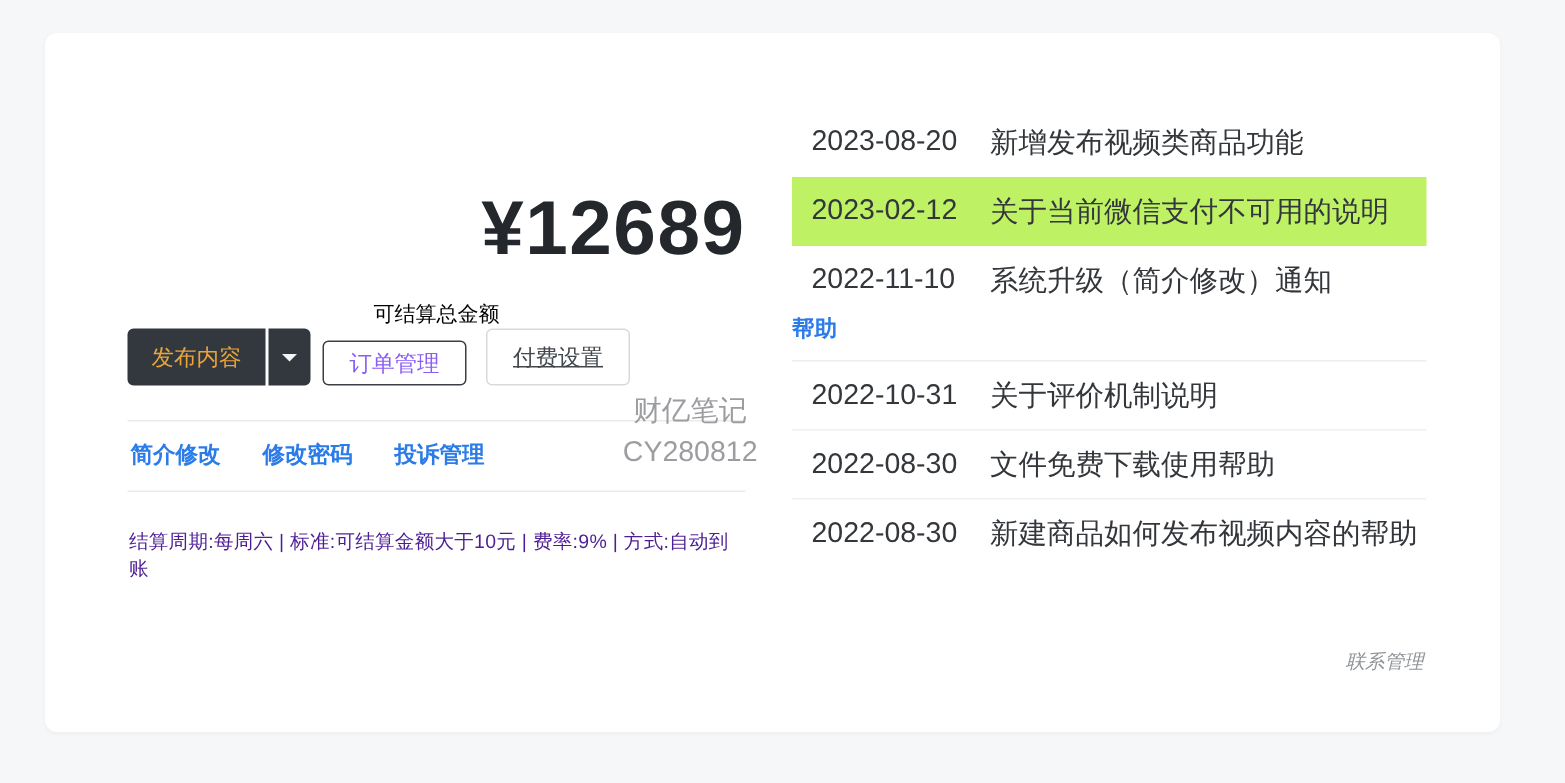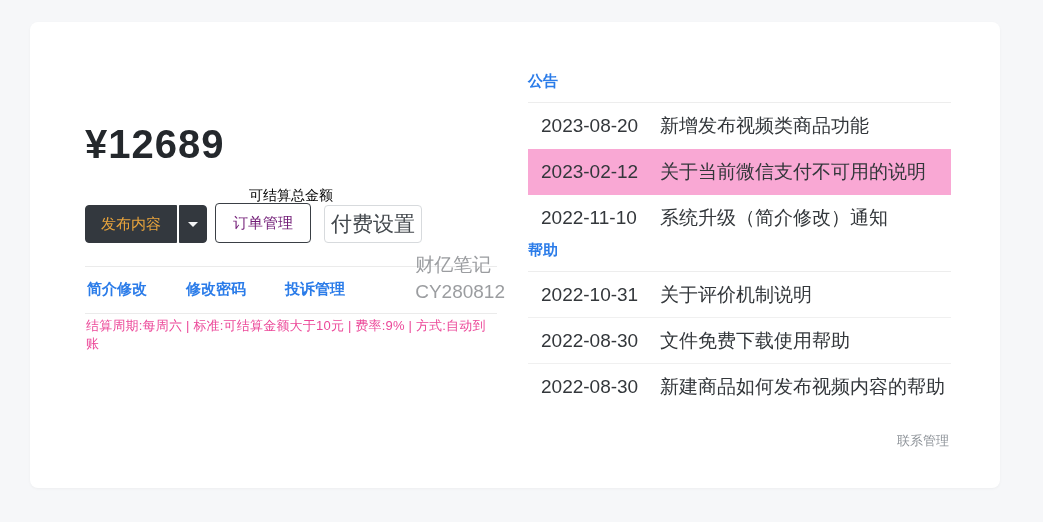--- a/index.html
+++ b/index.html
@@ -21,22 +21,22 @@
   }
 
   
   .left-col {
     position: relative;
     width: 412px;
     flex: 0 0 412px;
   }
   .amount {
     margin-top: 50px;
-    text-align: left;
-    font-size: 40px;
+    text-align: right;
+    font-size: 51px;
     font-weight: 700;
     color: #24282c;
     letter-spacing: 1px;
   }
   .amount-label {
     margin-top: 20px;
     text-align: center;
     font-size: 14px;
     color: #000000;
   }
@@ -64,65 +64,67 @@
     display: flex; align-items: center; justify-content: center;
   }
   .caret-icon {
     width: 0; height: 0;
     border-left: 5px solid transparent;
     border-right: 5px solid transparent;
     border-top: 5px solid #f4f5f6;
   }
   .btn-outline-dark {
     margin-left: 8px;
-    height: 40px;
+    height: 30px;
     background: #ffffff;
     border: 1px solid #3a3f45;
     border-radius: 4px;
-    color: #701a75;
+    color: #8b5cf6;
     font-size: 15px;
     padding: 0 17px;
   }
   .btn-outline-light {
     margin-left: 13px;
     height: 38px;
     background: #ffffff;
     border: 1px solid #d7dadd;
     border-radius: 4px;
     color: #43484d;
-    font-size: 21px;
-    padding: 0 6px;
+    font-size: 15px;
+    padding: 0 17px;
+    text-decoration: underline;
   }
   .watermark {
     position: absolute;
-    top: 179px;
+    top: 189px;
     right: -8px;
+    text-align: center;
     font-size: 19px;
     line-height: 27px;
     color: #9b9da0;
     pointer-events: none;
   }
   .link-row {
     margin-top: 23px;
     border-top: 1px solid #ebebeb;
     border-bottom: 1px solid #ebebeb;
     padding: 13px 2px 14px 2px;
     display: flex;
-    gap: 39px;
+    gap: 28px;
   }
   .link-row a {
     font-size: 15px;
     color: #2b7ce9;
     text-decoration: none;
     font-weight: 700;
   }
   .settle-info {
-    margin-top: 3px;
+    margin-top: 24px;
     font-size: 13px;
-    color: #ec4899;
+    color: #4c1d95;
     padding-left: 1px;
     letter-spacing: 0.2px;
   }
 
   
   .right-col {
     flex: 1;
     margin-left: 31px;
     display: flex;
     flex-direction: column;
@@ -137,32 +139,33 @@
   .section-title.help-title { }
   .n-row {
     height: 46px;
     display: flex;
     align-items: center;
     padding-left: 13px;
     font-size: 19px;
     color: #33373b;
     cursor: pointer;
   }
-  .n-row.highlighted { background: #f9a8d4; }
+  .n-row.highlighted { background: #bef264; }
   .n-row .date { width: 105px; flex: 0 0 105px; }
   .n-row .row-title { margin-left: 14px; white-space: nowrap; }
   .help-list .n-row { border-bottom: 1px solid #f0f0f0; }
   .help-list .n-row:last-child { border-bottom: none; }
   .contact {
     margin-top: auto;
     text-align: right;
     font-size: 13px;
     color: #8f949a;
     padding-right: 2px;
     cursor: pointer;
+    font-style: italic;
   }
 </style>
 </head>
 <body>
 
 <div class="card">
 
   <div class="left-col">
     <div class="amount">¥12689</div>
     <div class="amount-label">可结算总金额</div>
@@ -187,21 +190,20 @@
       <a href="#">简介修改</a>
       <a href="#">修改密码</a>
       <a href="#">投诉管理</a>
     </div>
 
     <div class="settle-info">结算周期:每周六 | 标准:可结算金额大于10元 | 费率:9% | 方式:自动到账</div>
   </div>
 
   <div class="right-col">
 
-    <div class="section-title">公告</div>
     <div class="announce-list">
       <div class="n-row">
         <span class="date">2023-08-20</span>
         <span class="row-title">新增发布视频类商品功能</span>
       </div>
       <div class="n-row highlighted">
         <span class="date">2023-02-12</span>
         <span class="row-title">关于当前微信支付不可用的说明</span>
       </div>
       <div class="n-row">

